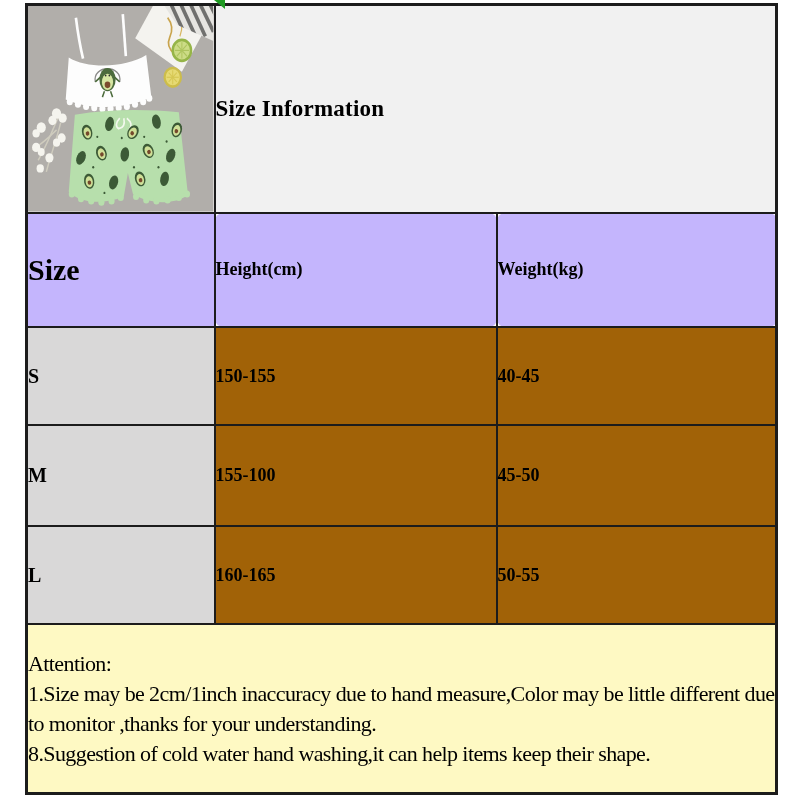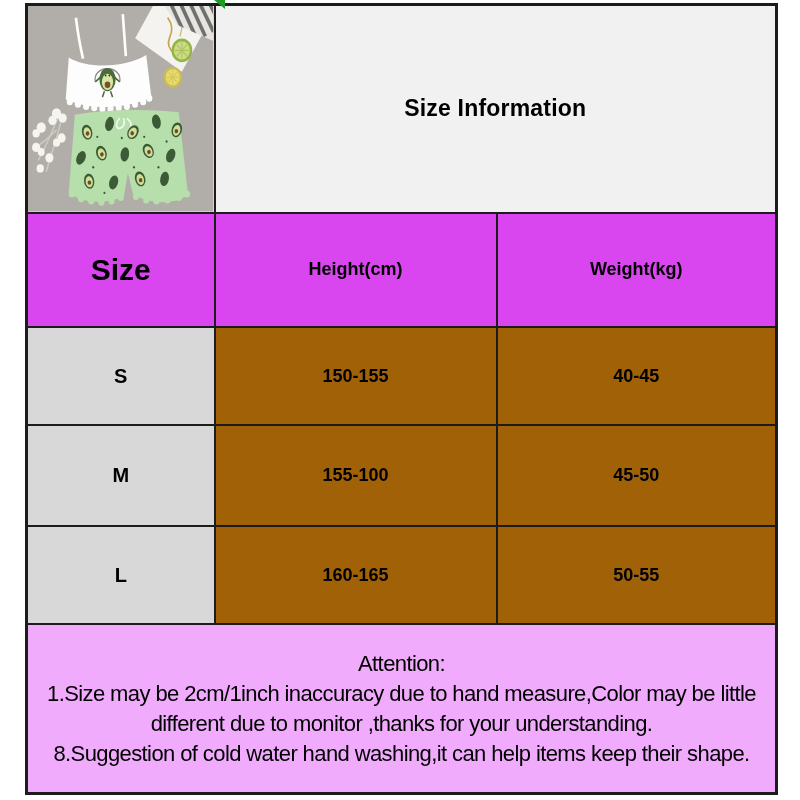--- a/index.html
+++ b/index.html
@@ -5,33 +5,33 @@
   html,body{margin:0;padding:0;background:#ffffff;}
   #app{
     position:relative;width:800px;height:800px;background:#ffffff;overflow:hidden;
     font-family:"Liberation Sans","DejaVu Sans",sans-serif;color:#000;
   }
   table.sheet{
     position:absolute;left:25px;top:3px;width:750px;height:792px;
     border-collapse:collapse;table-layout:fixed;
   }
   table.sheet td,table.sheet th{
-    border:2px solid #1c1c1c;padding:0;text-align:center;vertical-align:middle;color:#000;
+    border:2px solid #1c1c1c;padding:0;text-align:left;vertical-align:middle;color:#000;font-family:Liberation Serif, serif;
   }
   table.sheet{border:3px solid #1c1c1c;}
   .photo-cell{background:#ffffff;padding:2px;}
   .photo-cell svg{display:block;width:100%;height:100%;}
   .title-cell{background:#f1f1f1;font-size:23px;font-weight:bold;letter-spacing:0.2px;}
-  .head-row th{background:#d946ef;margin-top:28px;}
+  .head-row th{background:#c4b5fd;margin-top:28px;}
   .size-head{font-size:30px;font-weight:bold;}
-  .col-head{font-size:18px;font-weight:bold;}
+  .col-head{font-size:18px;font-weight:bold;border-radius:8px;}
   .label-cell{background:#d9d8d8;font-size:20px;font-weight:bold;}
   .value-cell{background:#a16207;font-size:18px;font-weight:bold;}
   .attention-cell{
-    background:#f0abfc;text-align:left;vertical-align:top;
+    background:#fef9c3;text-align:left;vertical-align:top;
     padding:4px 8px 0 6px;font-size:22px;font-weight:normal;
     letter-spacing:-0.6px;line-height:30px;
   }
   .corner-marker{
     position:absolute;left:214px;top:0;width:11px;height:9px;
     background:#1f9a22;
     clip-path:polygon(0 0,100% 0,100% 100%);
   }
 </style>
 </head>

